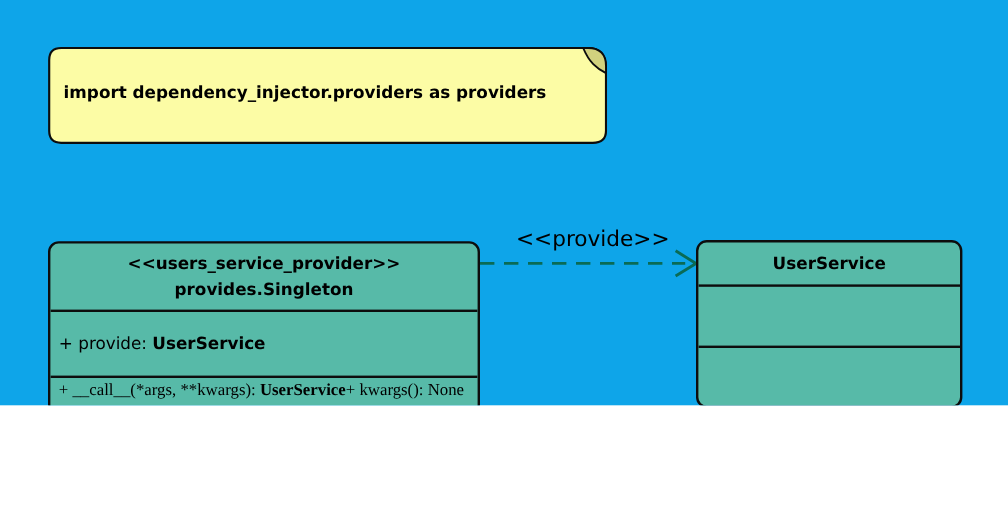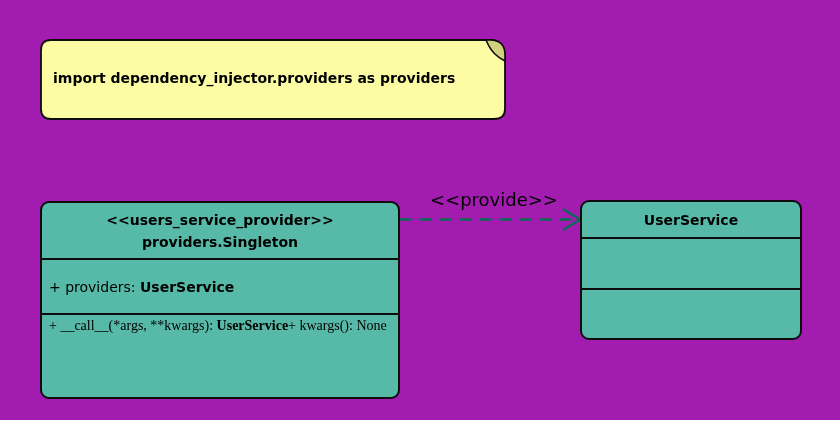--- a/index.html
+++ b/index.html
@@ -1,20 +1,20 @@
 <!DOCTYPE html>
 <html><head>
 <meta charset="utf-8">
 <style>
   html, body { margin: 0; padding: 0; background: #ffffff; }
   .canvas {
     position: relative;
     width: 840px;
-    height: 420px;
-    background: #a21caf;
+    height: 338px;
+    background: #0ea5e9;
     overflow: hidden;
     font-family: "DejaVu Sans", "Liberation Sans", sans-serif;
     color: #000000;
     font-size: 14px;
   }
 
   
   .note {
     position: absolute;
     left: 40px; top: 39px;
@@ -94,24 +94,24 @@
     <svg width="466" height="82" viewBox="0 0 466 82">
       <path d="M11,1 H450 Q465,1 465,18 V70 Q465,80 454,80 H11 Q1,80 1,70 V11 Q1,1 11,1 Z" fill="#FCFCA5" stroke="#0d0d0d" stroke-width="1.8"></path>
       <path d="M446,1 C451,13 457,18 465,22 V16 Q465,1 450,1 Z" fill="#D2D27E" stroke="#0d0d0d" stroke-width="1.6" stroke-linejoin="round"></path>
     </svg>
     <div class="note-text">import dependency_injector.providers as providers</div>
   </div>
 
   <div class="class-box provider-box">
     <div class="sec sec-header">
       <div>&lt;&lt;users_service_provider&gt;&gt;</div>
-      <div>providers.Singleton</div>
+      <div>provides.Singleton</div>
     </div>
     <div class="sec sec-attrs">
-      <div class="member-line"><span>+ providers: </span><b>UserService</b></div>
+      <div class="member-line"><span>+ provide: </span><b>UserService</b></div>
     </div>
     <div class="sec sec-methods">
       <div class="member-line"><span>+ __call__(*args, **kwargs): </span><b>UserService</b></div>
       <div class="member-line"><span>+ kwargs(): None</span><b></b></div>
     </div>
   </div>
 
   <svg class="relation-arrow" width="186" height="32" viewBox="0 0 186 32">
     <line x1="1" y1="15.5" x2="172" y2="15.5" stroke="#0A6B55" stroke-width="2.4" stroke-dasharray="12 8"></line>
     <polyline points="164,5 181,15.5 164,26" fill="none" stroke="#0A6B55" stroke-width="2.4"></polyline>

